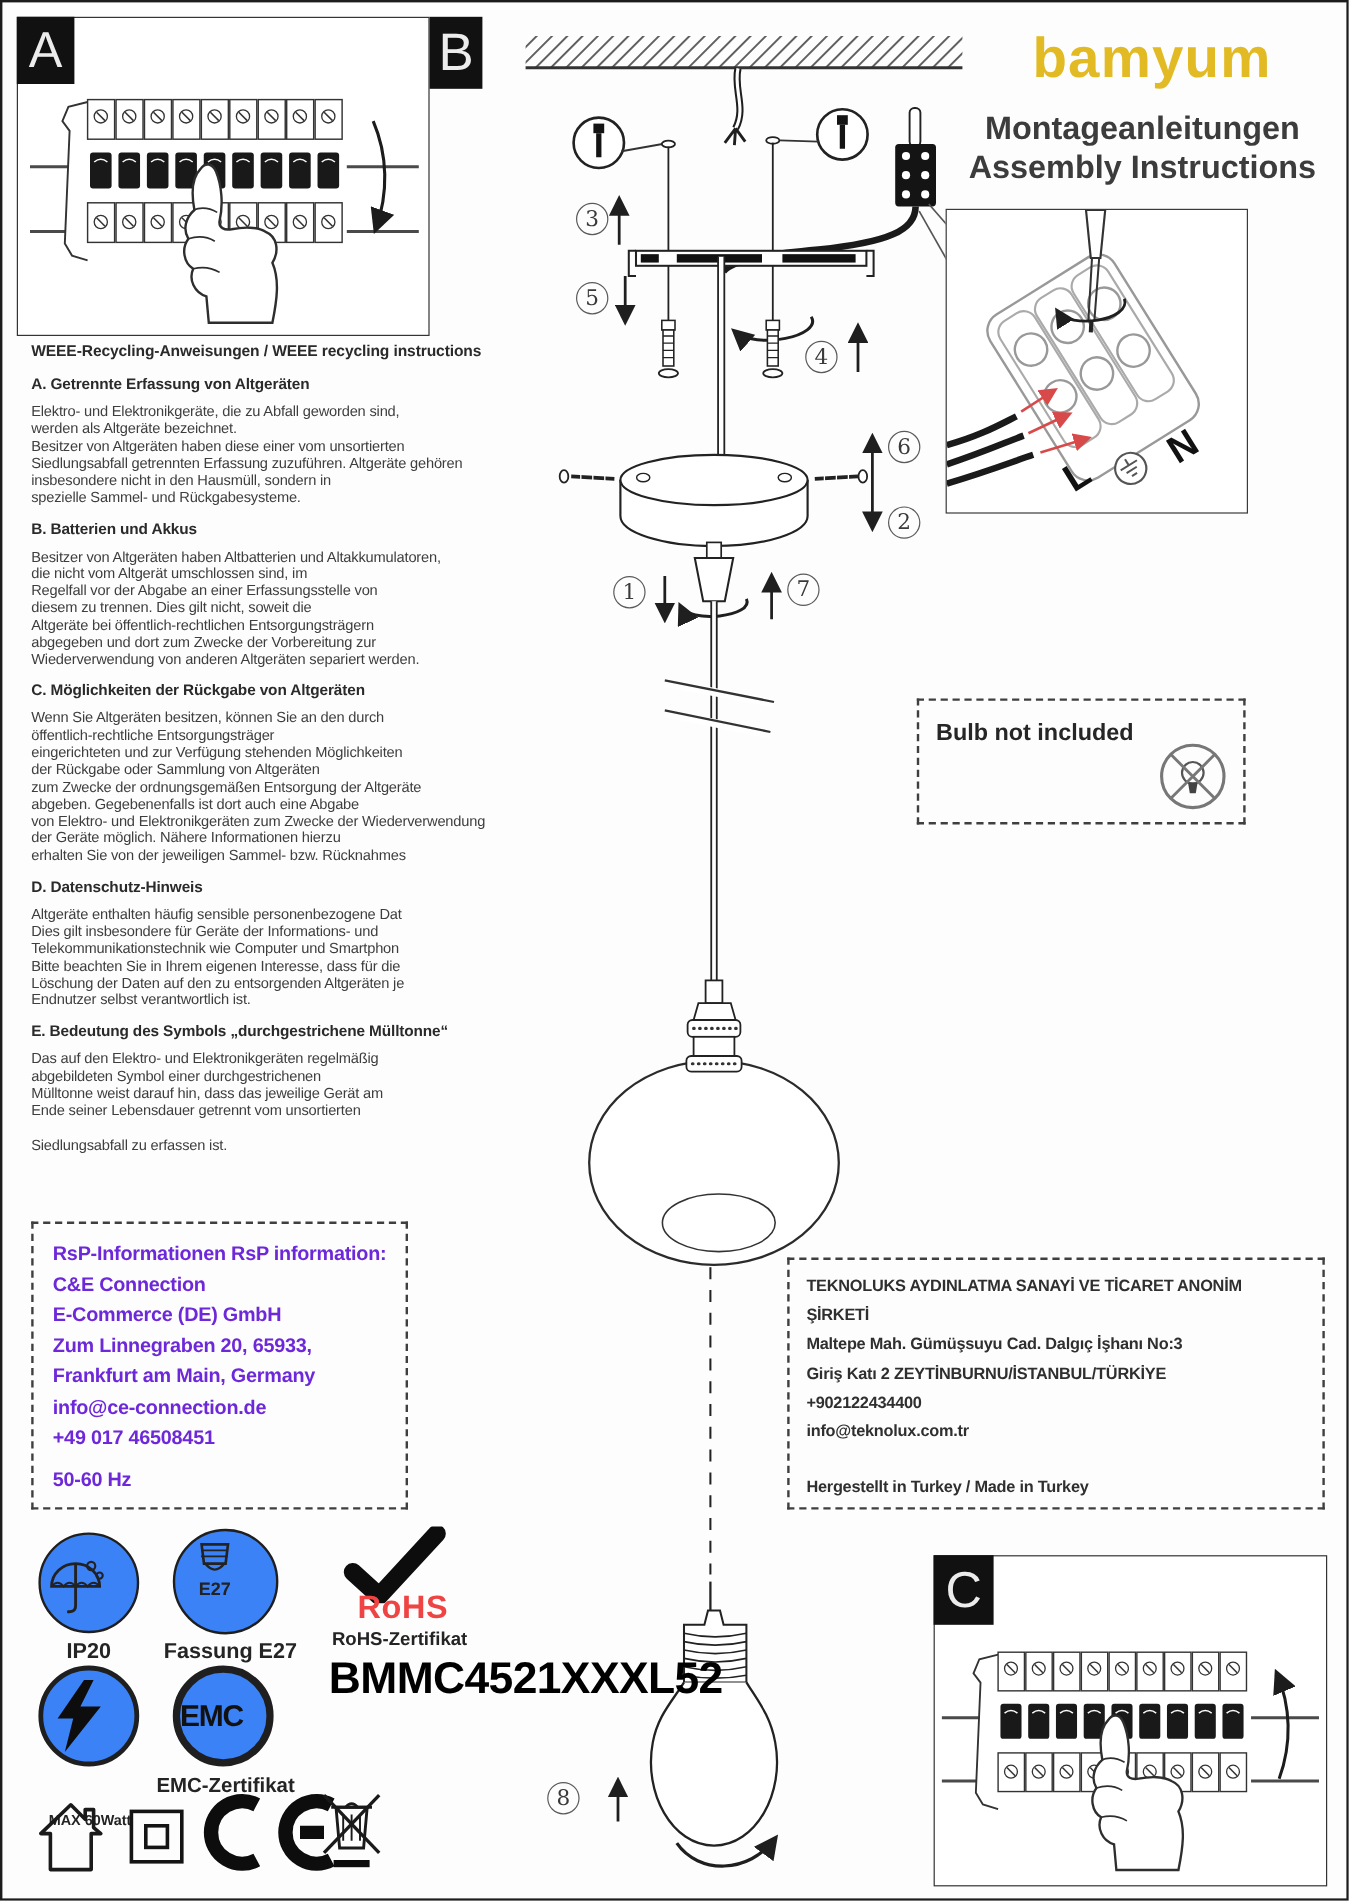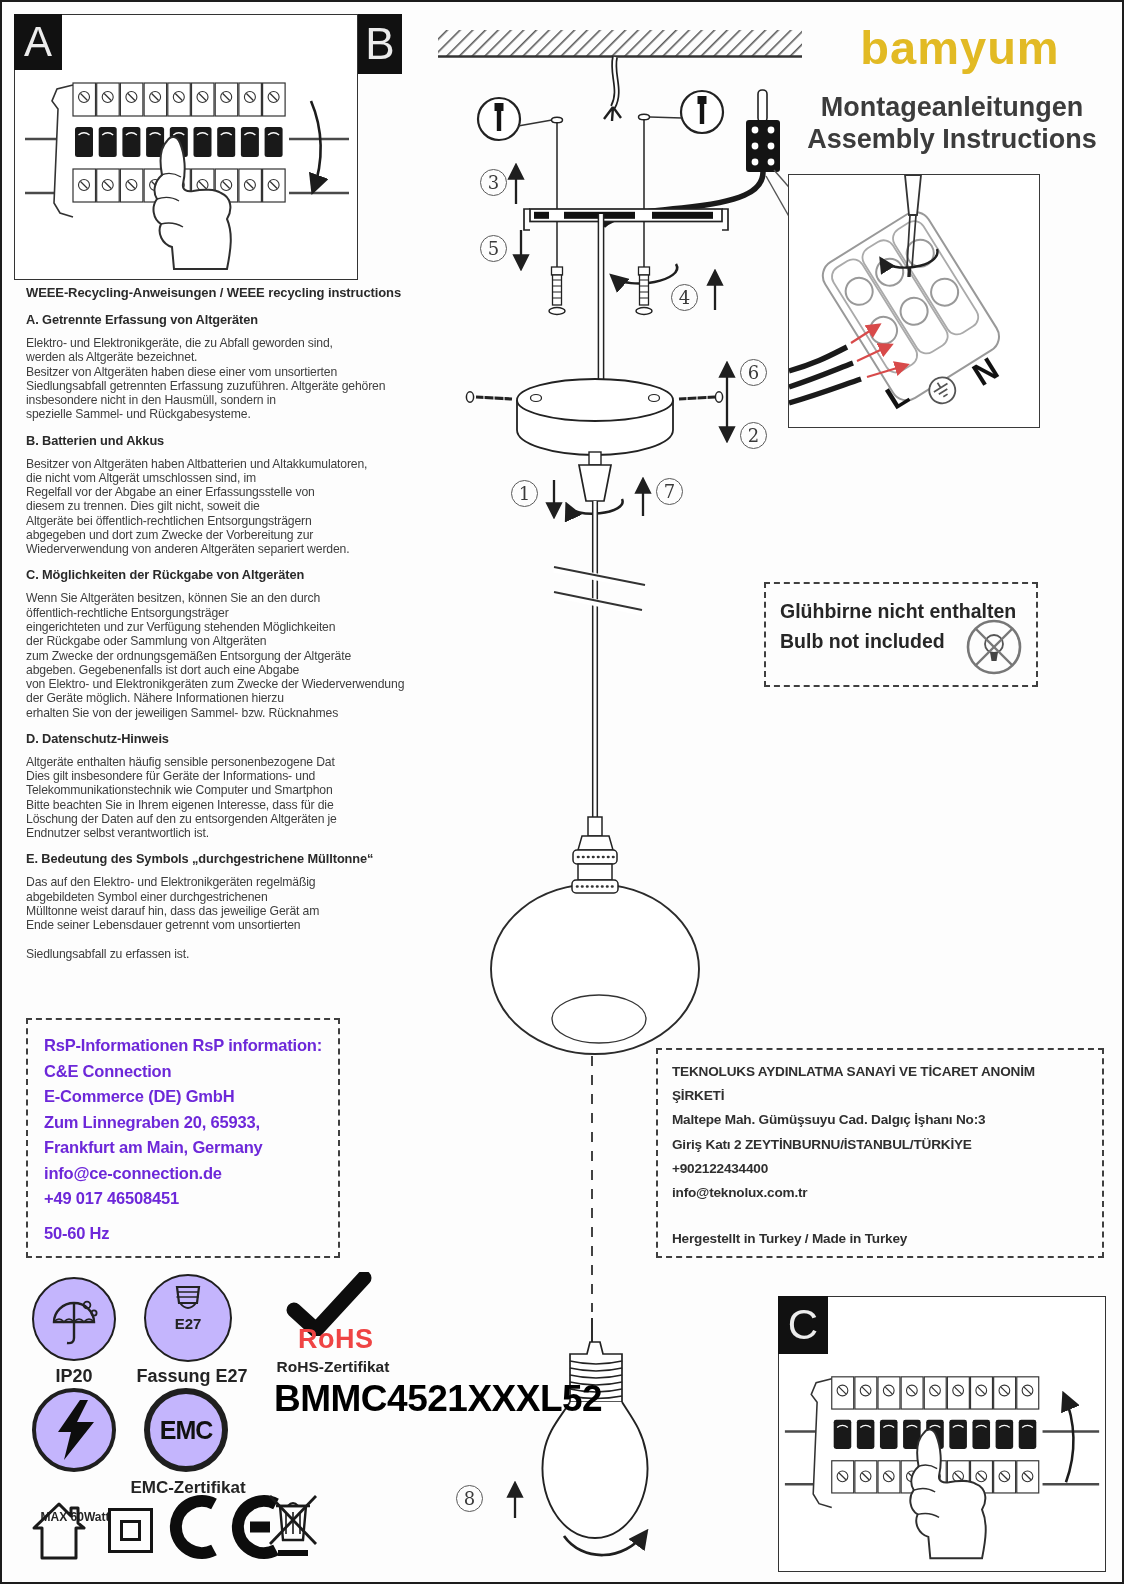--- a/index.html
+++ b/index.html
@@ -51,21 +51,21 @@
   .rsp .gap { margin-top:9px; }
   .manu { left:654px; top:1046px; width:448px; height:210px; padding:10px 14px; }
   .manu div { font-size:13.6px; font-weight:700; color:#2f2f2f; line-height:1.78; letter-spacing:-0.2px;}
   .manu .made { margin-top:22px; }
 
   .detail-box { position:absolute; left:786px; top:172px; width:252px; height:254px;
     border:1.8px solid #3a3a3a; background:#fff; overflow:hidden; }
 
   
   .circ { position:absolute; border:2.6px solid #1f1f1f; border-radius:50%;
-    display:flex; align-items:center; justify-content:center; background:#c4b5fd; }
+    display:flex; align-items:center; background:#3b82f6; }
   .icon-label { position:absolute; font-weight:700; color:#242424; text-align:center; }
   .emc-ring { border-width:6px; }
   .emc-text { font-size:25px; font-weight:800; color:#111; letter-spacing:-1px; }
   .rohs-word { position:absolute; left:296px; top:1322px; font-size:27px; font-weight:800; color:#ef4444; letter-spacing:0.5px;}
   .code { position:absolute; left:232px; top:1376px; font-size:37px; font-weight:800;
     color:#000; letter-spacing:-0.5px;margin-left:40px; }
   .dsq-outer { position:absolute; left:106px; top:1506px; width:45px; height:45px; border:3.2px solid #141414; display:flex; align-items:center; justify-content:center;}
   .dsq-inner { width:21px; height:21px; border:3.2px solid #141414; }
 </style>
 </head>
@@ -340,21 +340,20 @@
       <path d="M0,196 C28,188 42,180 58,172" stroke="#1a1a1a" stroke-width="5.4" fill="none"></path>
       <path d="M0,212 C30,202 48,194 64,188" stroke="#1a1a1a" stroke-width="5.4" fill="none"></path>
       <path d="M0,228 C34,218 54,210 72,204" stroke="#1a1a1a" stroke-width="5.4" fill="none"></path>
       <line x1="62" y1="168" x2="90" y2="150" stroke="#d84a4a" stroke-width="2.2" marker-end="url(#ahR)"></line>
       <line x1="68" y1="186" x2="102" y2="170" stroke="#d84a4a" stroke-width="2.2" marker-end="url(#ahR)"></line>
       <line x1="78" y1="202" x2="118" y2="190" stroke="#d84a4a" stroke-width="2.2" marker-end="url(#ahR)"></line>
     </svg>
   </div>
 
   <div class="dashed notice">
-    <div>Glühbirne nicht enthalten</div>
     <div style="width:180px;">Bulb not included</div>
     <svg class="abs" style="right:12px; bottom:8px;" width="60" height="60" viewBox="0 0 60 60">
       <circle cx="30" cy="30" r="26" fill="none" stroke="#777" stroke-width="2.6"></circle>
       <circle cx="30" cy="27" r="9" fill="none" stroke="#555" stroke-width="1.8"></circle>
       <path d="M26,35 h8 l-1.5,9 h-5 Z" fill="#444"></path>
       <line x1="12" y1="12" x2="48" y2="48" stroke="#777" stroke-width="2.4"></line>
       <line x1="48" y1="12" x2="12" y2="48" stroke="#777" stroke-width="2.4"></line>
     </svg>
   </div>
 

